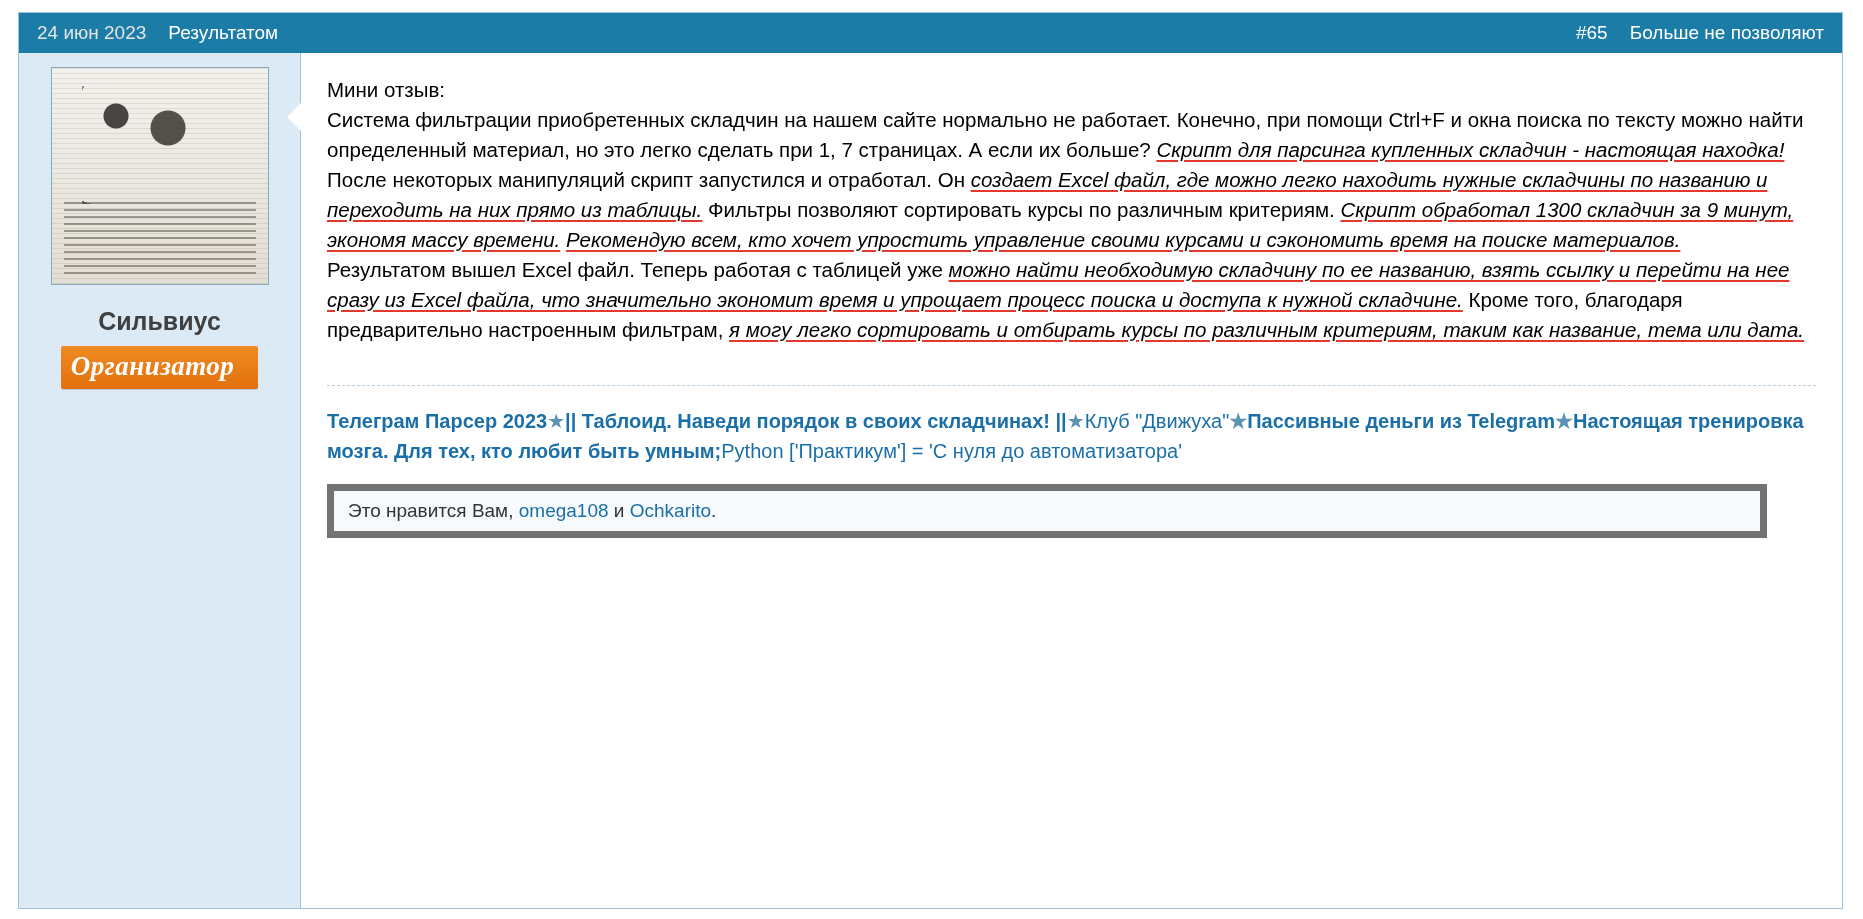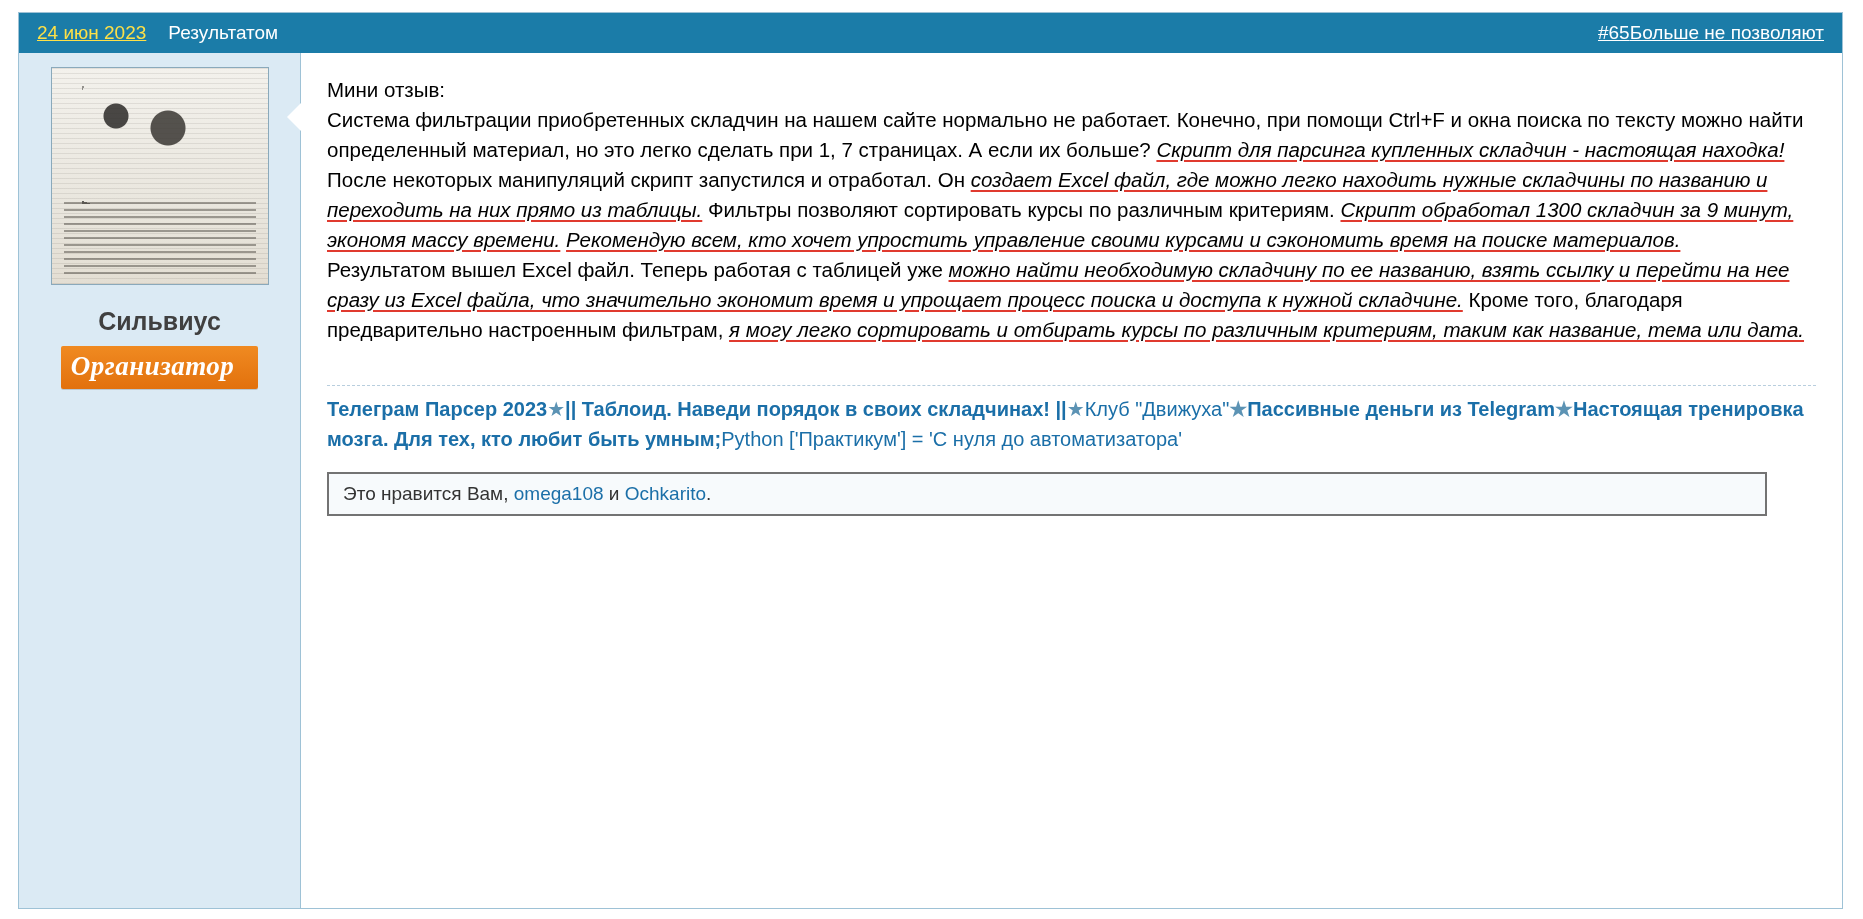--- a/index.html
+++ b/index.html
@@ -34,23 +34,23 @@
     box-sizing: border-box;
   }
   .post-header .hdr-left {
     display: flex;
     align-items: center;
     gap: 22px;
   }
   .post-header .hdr-right {
     margin-left: auto;
     display: flex;
-    text-decoration: underline;
-  }
-  .post-header .date { color: #fde047; text-decoration: underline; }
+    gap: 22px;
+  }
+  .post-header .date { color: #e5e5e5; }
   .post-header a {
     color: #ffffff;
     text-decoration: none;
   }
   .post-number { color: #ffffff; }
 
   
   .post-body {
     display: flex;
     align-items: stretch;
@@ -158,34 +158,34 @@
     text-decoration-color: #e03a2f;
     text-decoration-thickness: 2px;
     text-underline-offset: 3px;
     font-style: italic;
   }
 
   
   .sig {
     margin-top: 18px;
     border-top: 1px dashed #b8cede;
-    padding-top: 8px;
+    padding-top: 20px;
     font-size: 20px;
     line-height: 30px;
     color: #1b6fa8;
   }
   .sig a { color: #1b6fa8; text-decoration: none; }
   .sig .b { font-weight: bold; }
   .sig .star { color: #5c93b4; }
   .sig .plain { font-weight: normal; }
 
   
   .likes {
     margin: 18px 0 0 0;
-    border: 2px solid #737373;
+    border: 7px solid #737373;
     background: #f7fafc;
     padding: 9px 14px;
     font-size: 19px;
     color: #333333;
     display: inline-block;
     min-width: 1440px;
     box-sizing: border-box;
   }
   .likes a { color: #1b6fa8; text-decoration: none; }
 </style>

